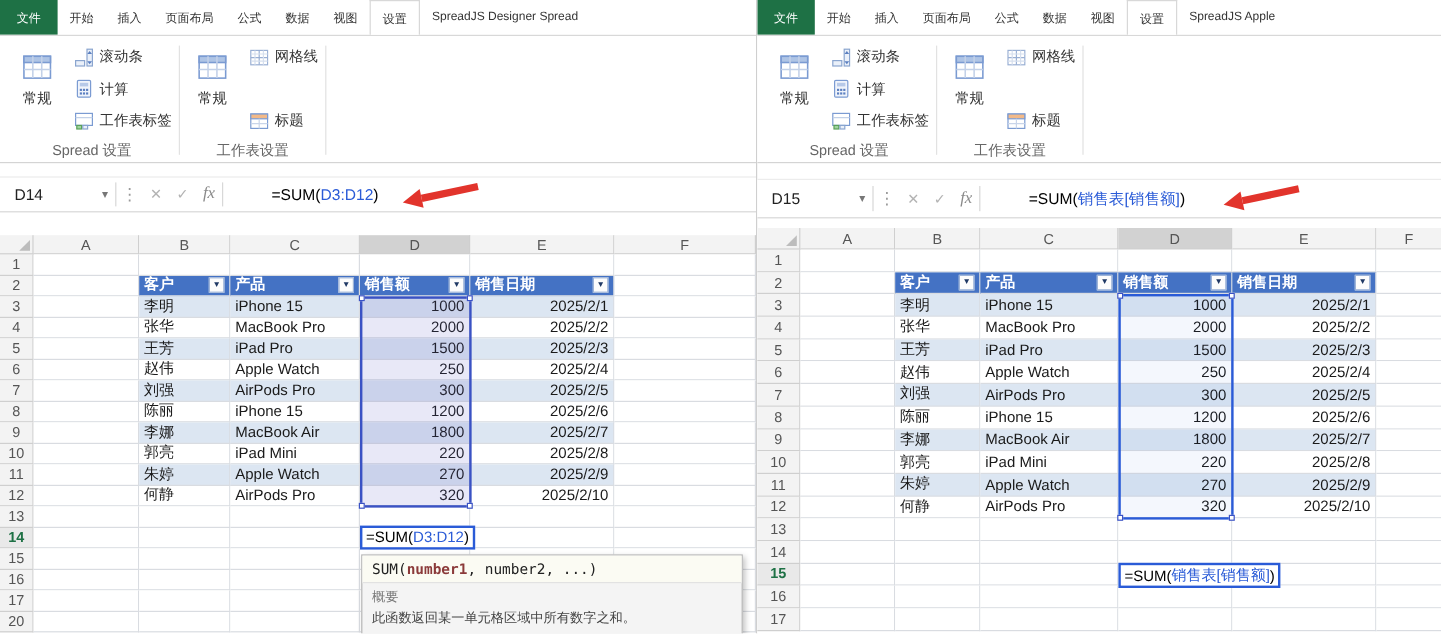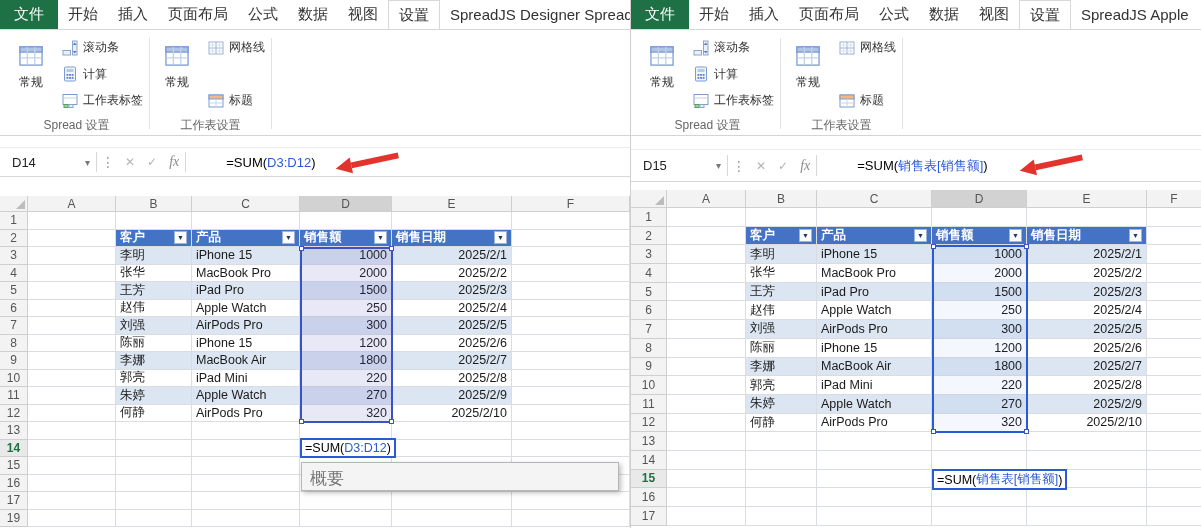--- a/index.html
+++ b/index.html
@@ -6,21 +6,21 @@
   html,body { width:1201px; height:528px; overflow:hidden; background:#fff;
     font-family:"Liberation Sans","DejaVu Sans",sans-serif; }
   #app { display:flex; width:1201px; height:528px; }
   .panel { position:relative; height:528px; overflow:hidden; background:#fff; }
   #panel-left { width:630px; }
   #panel-right { width:571px; border-left:1px solid #cfcfcf; }
 
   
   .tabbar { height:30px; display:flex; align-items:stretch; background:#fff;
     border-bottom:1px solid #d8d8d8; overflow:hidden; white-space:nowrap; }
-  .tab { display:flex; align-items:center; padding:0 10px; font-size:15px; color:#333; }
+  .tab { display:flex; align-items:center; padding:0 10px; font-size:10px; color:#333; }
   .tab.file { background:#1e7145; color:#fff; padding:0 14px; }
   .tab.selected { background:#fff; border:1px solid #d8d8d8; border-bottom:none;
     margin-bottom:-1px; position:relative; z-index:2; }
 
   
   .ribbon { height:106px; display:flex; align-items:stretch; padding:2px 4px 0 6px;
     border-bottom:1px solid #d4d4d4; background:#fff; overflow:hidden; }
   .rgroup { display:flex; flex-direction:column; padding:0 4px; }
   .rgroup-content { height:82px; display:flex; align-items:flex-start; gap:10px; padding-top:3px; }
   .bigbtn { display:flex; flex-direction:column; align-items:center; gap:5px;
@@ -87,21 +87,21 @@
   .edit-cell { position:absolute; background:#fff; border:2px solid #2a5bd7; font-size:12.5px;
     display:flex; align-items:center; padding:0 3px; white-space:nowrap; z-index:5; width:max-content; }
   #panel-left .edit-cell { left:300px; top:242px; height:20px; min-width:93px; }
   #panel-right .edit-cell { left:301px; top:279px; height:21px; min-width:96px; }
 
   .tooltip { position:absolute; left:301px; top:266px; width:318px; background:#f4f4f4;
     border:1px solid #b6b6b6; box-shadow:2px 2px 5px rgba(0,0,0,0.25); z-index:6; }
   .tt-sig { padding:4px 8px; background:#fbfbf3; border-bottom:1px solid #e2e2e2;
     font-family:"DejaVu Sans Mono","Liberation Mono",monospace; font-size:12px; color:#222; }
   .tt-sig .hl { color:#8b3a3a; font-weight:bold; }
-  .tt-label { padding:4px 8px 0; color:#777; font-size:17px; }
+  .tt-label { padding:4px 8px 0; color:#777; font-size:11px; }
   .tt-desc { padding:2px 8px 6px; color:#444; font-size:11px; }
 </style>
 </head>
 <body>
 
 <div id="app">
 
   <section class="panel" id="panel-left">
     <div class="tabbar">
         <div class="tab file">文件</div>
@@ -400,42 +400,46 @@
           <div class="grow" style="height: 17.5px;">
             <div class="gc ghdr" style="width: 28px;">17</div>
             <div class="gc" style="width: 88px;"></div>
             <div class="gc" style="width: 76px;"></div>
             <div class="gc" style="width: 108px;"></div>
             <div class="gc" style="width: 92px;"></div>
             <div class="gc" style="width: 120px;"></div>
             <div class="gc" style="width: 118px;"></div>
           </div>
           <div class="grow" style="height: 17.5px;">
-            <div class="gc ghdr" style="width: 28px;">19</div>
+            <div class="gc ghdr" style="width: 28px;">20</div>
             <div class="gc" style="width: 88px;"></div>
             <div class="gc" style="width: 76px;"></div>
             <div class="gc" style="width: 108px;"></div>
             <div class="gc" style="width: 92px;"></div>
             <div class="gc" style="width: 120px;"></div>
             <div class="gc" style="width: 118px;"></div>
           </div>
         </div>
       <div class="sel-rect">
         <span class="h tl"></span>
           <span class="h tr"></span>
           <span class="h bl"></span>
           <span class="h br"></span>
       </div>
       <div class="edit-cell">
         <span>=SUM(</span>
           <span class="ref">D3:D12</span>
           <span>)</span>
       </div>
       <div class="tooltip">
+        <div class="tt-sig">
+          <span>SUM(</span><span class="hl">number1</span><span>, number2, ...)</span>
+        </div>
         <div class="tt-label">概要</div>
+        <div class="tt-desc">此函数返回某一单元格区域中所有数字之和。</div>
       </div>
     </div>
   </section>
 
   <section class="panel" id="panel-right">
     <div class="tabbar">
         <div class="tab file">文件</div>
         <div class="tab">开始</div>
         <div class="tab">插入</div>
         <div class="tab">页面布局</div>

